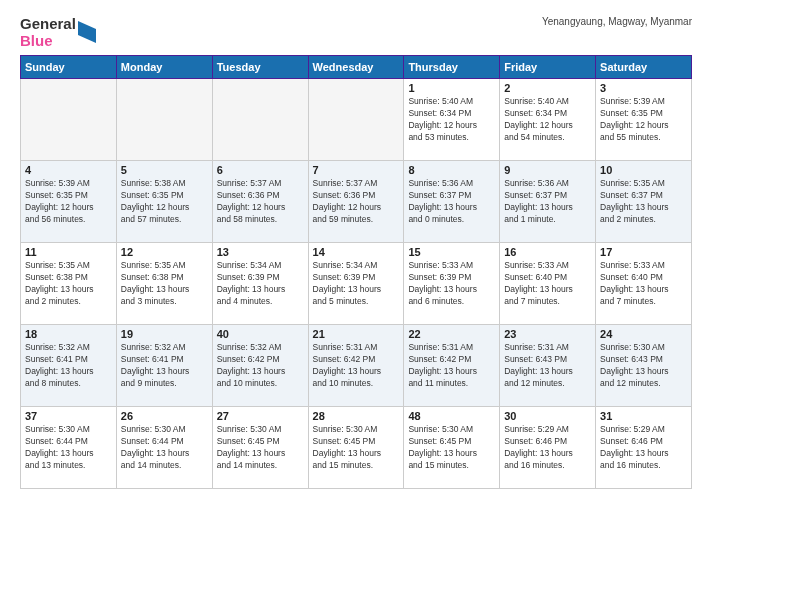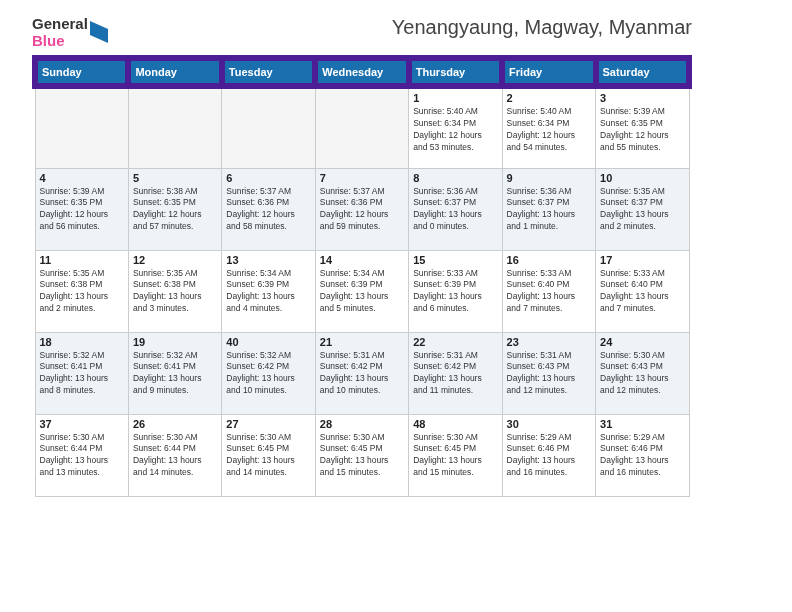--- a/index.html
+++ b/index.html
@@ -6,21 +6,21 @@
     body {
       font-family: Arial, sans-serif;
       background: #fff;
       width: 792px;
       height: 612px;
       overflow: hidden;
     }
     .page {
       width: 712px;
       height: 612px;
-      padding: 16px 20px 10px 32px;
+      padding: 16px 20px 10px 20px;
     }
     .header {
       display: flex;
       justify-content: space-between;
       align-items: flex-start;
       margin-bottom: 6px;
     }
     .logo {
       display: flex;
       align-items: center;
@@ -48,36 +48,36 @@
     }
     .title-block {
       text-align: right;
     }
     .month-title {
       font-size: 28px;
       font-weight: bold;
       color: #222;
     }
     .subtitle {
-      font-size: 20px;
+      font-size: 10px;
       color: #444;
     }
     .calendar {
       width: 100%;
       border-collapse: collapse;
       table-layout: fixed;
     }
     .calendar th {
       background: #1a6faf;
       color: #fff;
       font-size: 11px;
       font-weight: bold;
       padding: 5px 4px;
       text-align: left;
-      border: 6px solid #4c1d95;
+      border: 1px solid #4c1d95;
     }
     .calendar td {
       vertical-align: top;
       border: 1px solid #ccc;
       padding: 3px 4px;
       font-size: 9px;
       color: #333;
       height: 82px;
       background: #fff;
     }

